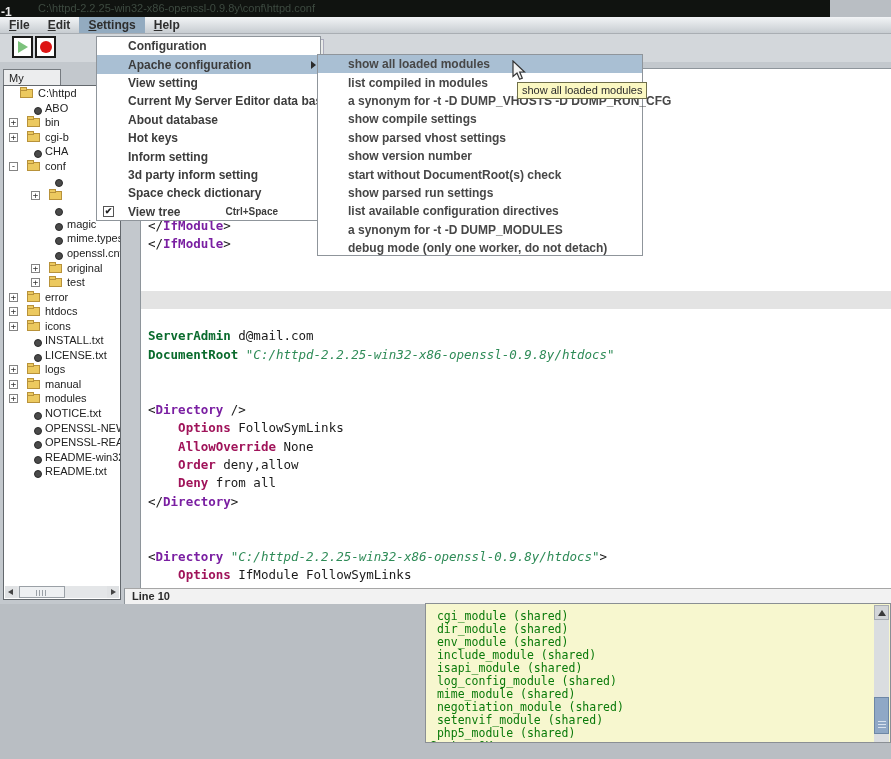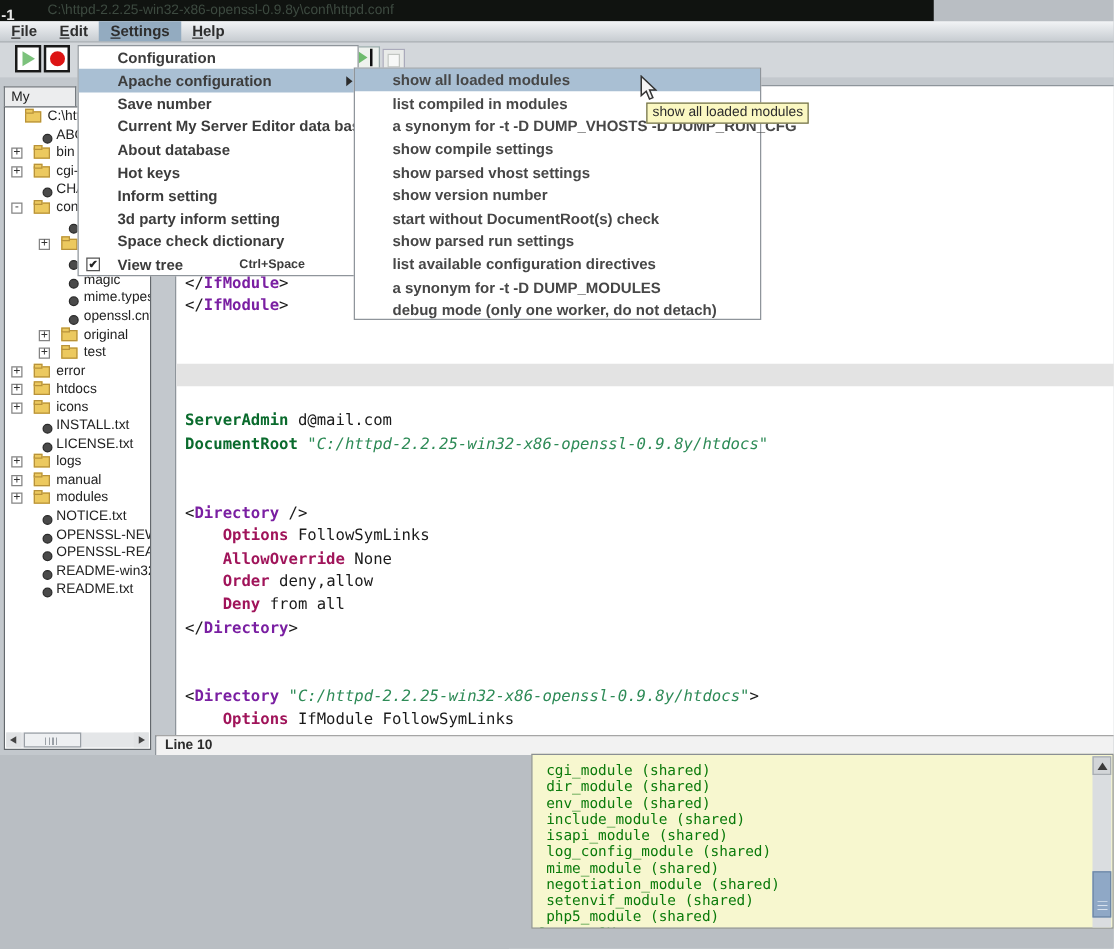--- a/index.html
+++ b/index.html
@@ -2,21 +2,21 @@
 <html><head>
 <meta charset="utf-8">
 <style>
   html,body{margin:0;padding:0;}
   body{width:891px;height:759px;overflow:hidden;background:#b9bec3;
        font-family:"Liberation Sans", sans-serif;}
   .abs{position:absolute;}
   #screen{position:relative;width:891px;height:759px;}
 
   
-  #titlebar{left:0;top:0;width:747px;height:17px;background:#101310;z-index:2;}
+  #titlebar{left:0;top:0;width:830px;height:17px;background:#101310;z-index:2;}
   #title-text{left:38px;top:2px;color:#3d4a40;font-size:11px;white-space:nowrap;}
   #overlay-badge{left:1px;top:5px;color:#e8e8e8;font-size:12px;font-weight:bold;z-index:3;}
 
   
   #menubar{left:0;top:17px;width:891px;height:16px;z-index:2;
     background:linear-gradient(#f2f4f6,#c7ccd1);border-bottom:1px solid #a9aeb3;
     display:flex;align-items:center;font-size:12px;font-weight:600;color:#2e2e2e;}
   .menubar-item{padding:0 9px;height:16px;line-height:16px;cursor:default;}
   .menubar-item.selected{background:#93abc0;}
   .menubar-item u{text-decoration:underline;}
@@ -95,21 +95,21 @@
   #vs-down{bottom:0;}
   .vs-tri-up{position:absolute;left:3px;top:4px;width:0;height:0;
     border-bottom:6px solid #3a3a3a;border-left:4px solid transparent;border-right:4px solid transparent;}
   .vs-tri-down{position:absolute;left:3px;top:5px;width:0;height:0;
     border-top:6px solid #3a3a3a;border-left:4px solid transparent;border-right:4px solid transparent;}
   #vs-thumb{position:absolute;left:0;top:92px;width:15px;height:37px;background:#8fa8c6;border:1px solid #6d87a6;box-sizing:border-box;}
   #vs-thumb .grip{position:absolute;left:3px;top:23px;width:8px;height:7px;
     background:repeating-linear-gradient(#d8e2ee 0 1px,transparent 1px 3px);}
 
   
-  .popup{background:#fff;border:1px solid #8f959b;box-sizing:border-box;z-index:20;}
+  .popup{background:#fff;border:1px solid #8f959b;box-sizing:border-box;z-index:20;margin-left:34px;}
   #settings-popup{left:62px;top:36px;width:225px;height:185px;}
   #apache-popup{left:283px;top:54px;width:326px;height:202px;z-index:21;}
   .menu-row{position:relative;height:18.4px;display:flex;align-items:center;
     font-size:12px;font-weight:600;color:#3c3c3c;white-space:nowrap;}
   #settings-popup .menu-row{padding-left:31px;}
   #apache-popup .menu-row{padding-left:30px;color:#474747;}
   .menu-row.selected{background:#a9bfd3;}
   .menu-accel{margin-left:5px;font-size:10px;font-weight:700;color:#3c3c3c;}
   .menu-check{position:absolute;left:6px;top:3.5px;width:11px;height:11px;border:1px solid #555;
     box-sizing:border-box;background:#fff;font-size:9px;line-height:9px;text-align:center;color:#222;}
@@ -357,21 +357,21 @@
 
   <div id="settings-popup" class="abs popup">
       <div class="menu-row">
         <div style="display: inline;">Configuration</div>
       </div>
       <div class="menu-row selected">
         <div style="display: inline;">Apache configuration</div>
         <div class="submenu-arrow"></div>
       </div>
       <div class="menu-row">
-        <div style="display: inline;">Save number</div>
+        <div style="display: inline;">View setting</div>
       </div>
       <div class="menu-row">
         <div style="display: inline;">Current My Server Editor data base</div>
       </div>
       <div class="menu-row">
         <div style="display: inline;">About database</div>
       </div>
       <div class="menu-row">
         <div style="display: inline;">Hot keys</div>
       </div>

